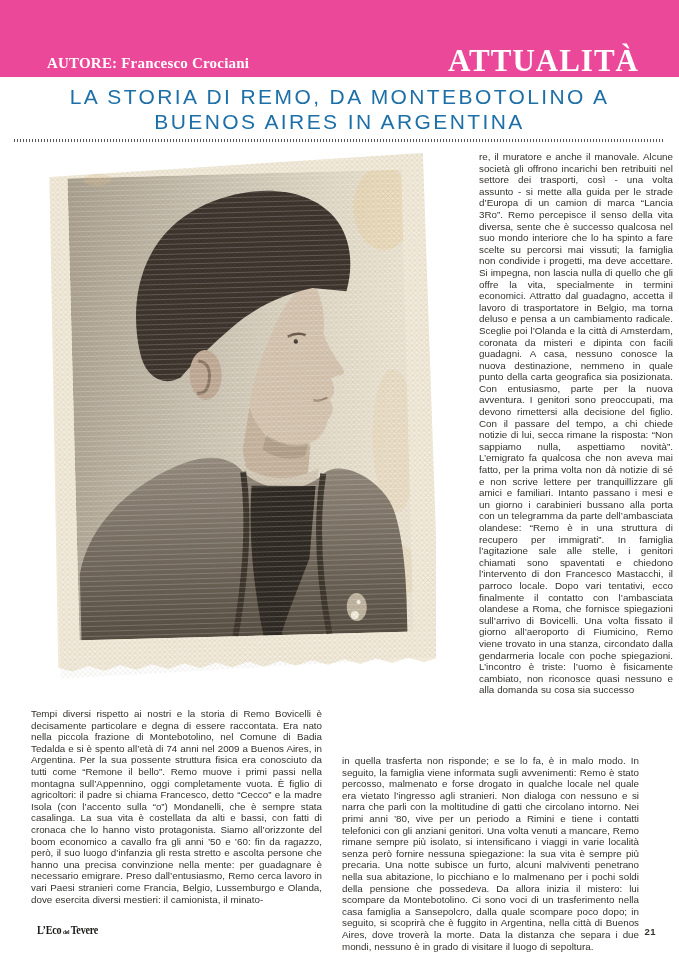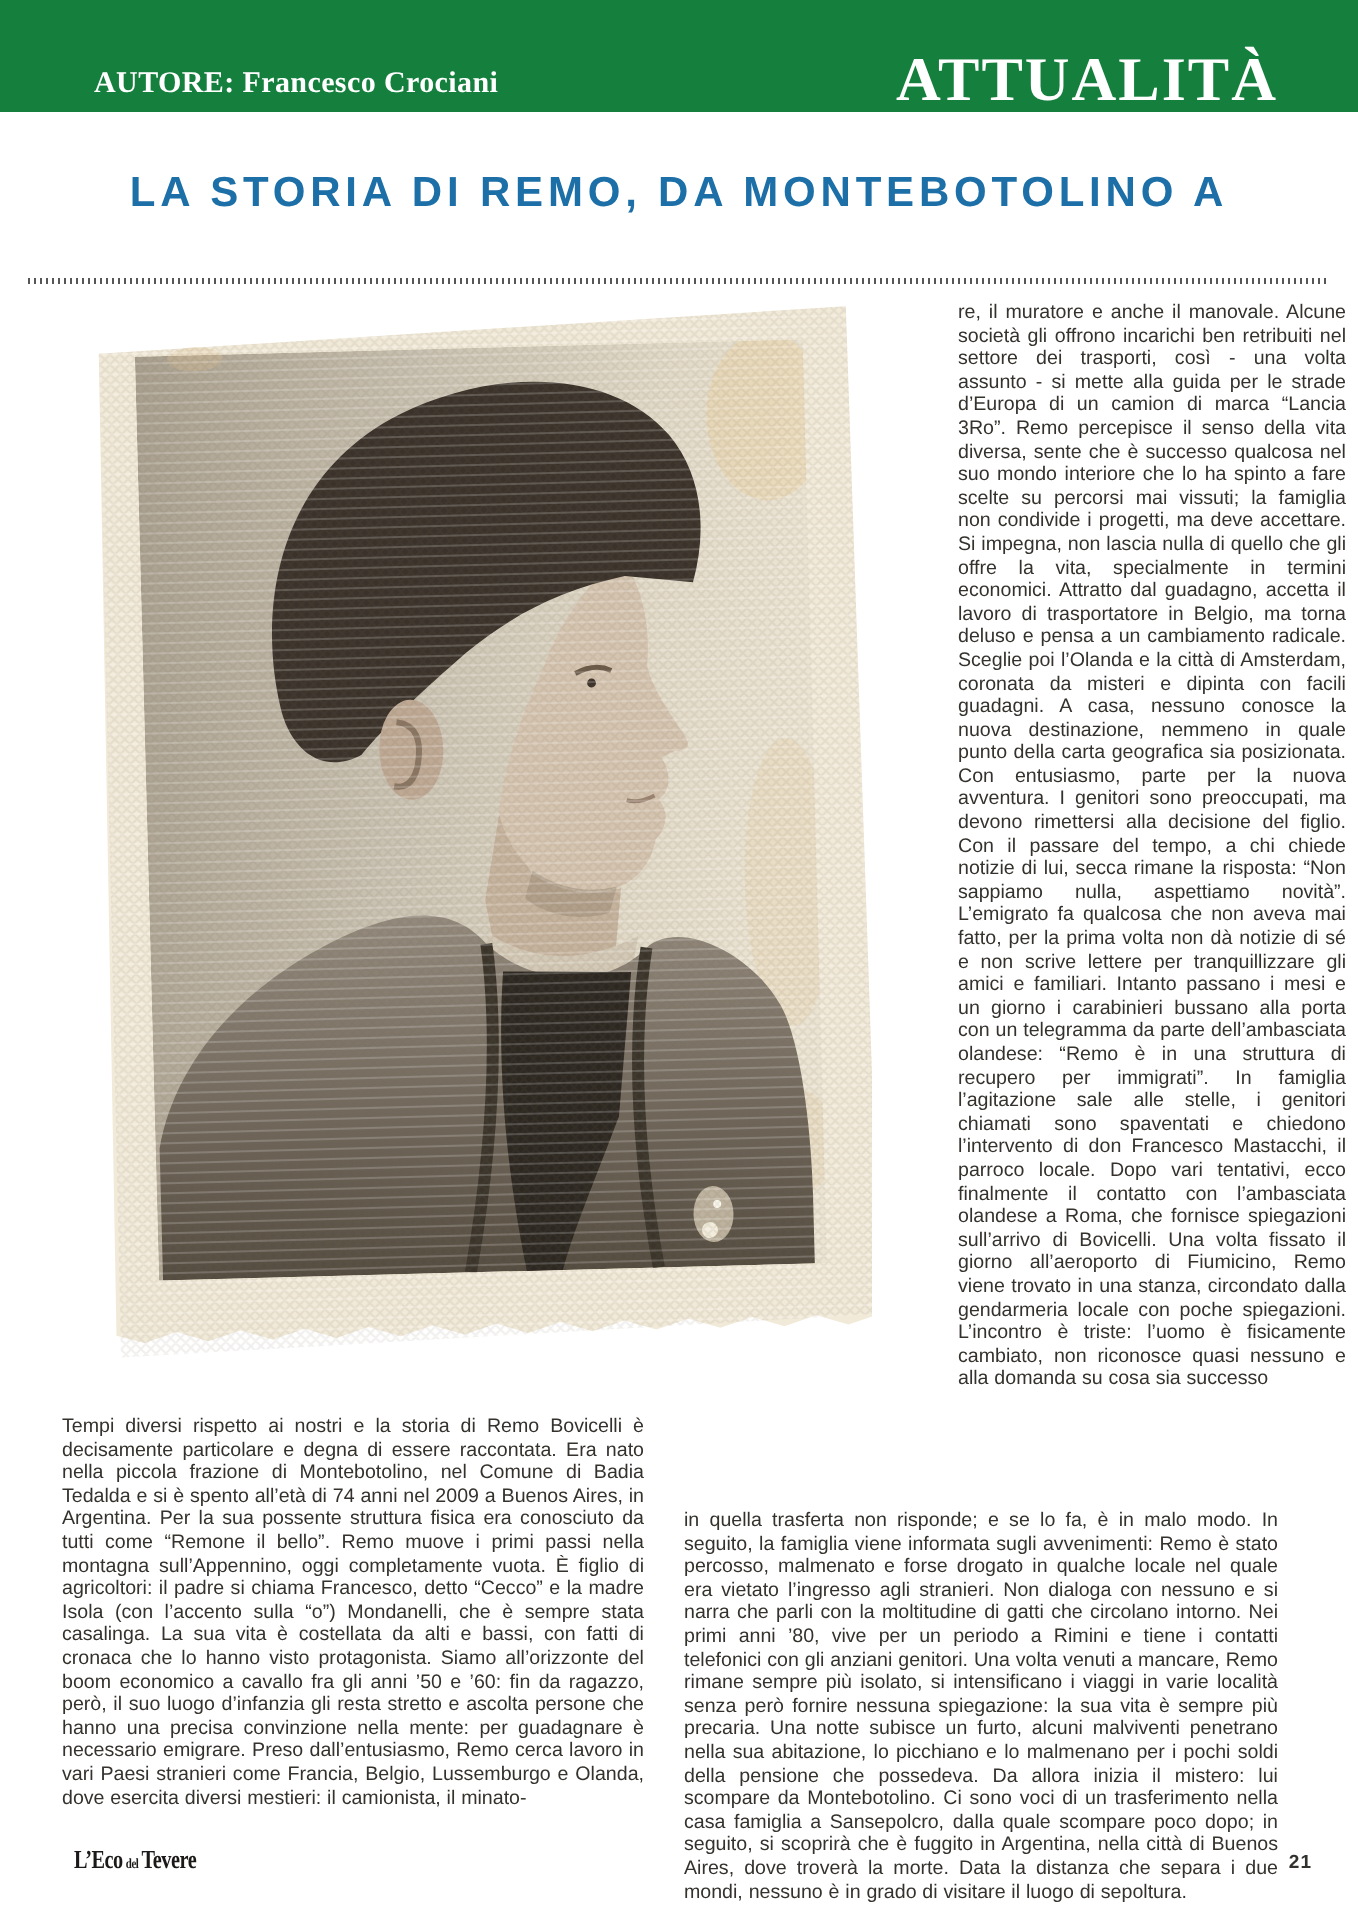--- a/index.html
+++ b/index.html
@@ -2,37 +2,37 @@
 <html lang="it"><head>
 <meta charset="utf-8">
 <style>
   html,body{margin:0;padding:0;background:#ffffff;}
   .page{
     position:relative;width:679px;height:960px;background:#ffffff;
     font-family:"Liberation Sans",sans-serif;overflow:hidden;
   }
   
   .topbar{
-    position:absolute;left:0;top:0;width:679px;height:56px;
-    background:#15803d;
+    position:absolute;left:0;top:0;width:679px;height:77px;
+    background:#ec4899;
   }
   .author{
     position:absolute;left:47px;bottom:5px;
     font-family:"Liberation Serif",serif;font-weight:bold;
     font-size:15px;color:#ffffff;letter-spacing:.2px;
   }
   .section{
     position:absolute;right:40px;bottom:1px;line-height:1;
     font-family:"Liberation Serif",serif;font-weight:bold;
     font-size:31px;color:#ffffff;letter-spacing:1px;margin-top:44px;
   }
   
   .headline{
     position:absolute;left:0;top:84px;width:679px;text-align:center;
-    color:#1d6fa8;font-weight:bold;font-size:21px;line-height:25px;
+    color:#1d6fa8;font-weight:normal;font-size:21px;line-height:25px;
     letter-spacing:2.4px;
   }
   .dotted-rule{
     position:absolute;left:14px;right:14px;top:139px;height:3px;
     background:repeating-linear-gradient(90deg,#565656 0 1px,transparent 1px 3px);
   }
   
   .bodytext{
     position:absolute;font-size:9.8px;line-height:11.6px;color:#35322d;
     text-align:justify;overflow:hidden;word-spacing:.2px;
@@ -60,20 +60,21 @@
 
 <div class="page">
 
   <div class="topbar">
     <div class="author">AUTORE: Francesco Crociani</div>
     <div class="section">ATTUALITÀ</div>
   </div>
 
   <div class="headline">
     <div>LA STORIA DI REMO, DA MONTEBOTOLINO A</div>
+    <div>BUENOS AIRES IN ARGENTINA</div>
   </div>
   <div class="dotted-rule"></div>
 
   <div class="photo">
     <svg width="392" height="554" viewBox="0 0 392 554">
       <defs>
         <linearGradient id="bgGrad" x1="0" y1="0" x2="1" y2="0.15">
           <stop offset="0" stop-color="#a99f8e"></stop>
           <stop offset="0.42" stop-color="#c9c1b1"></stop>
           <stop offset="0.78" stop-color="#e2dac8"></stop>

